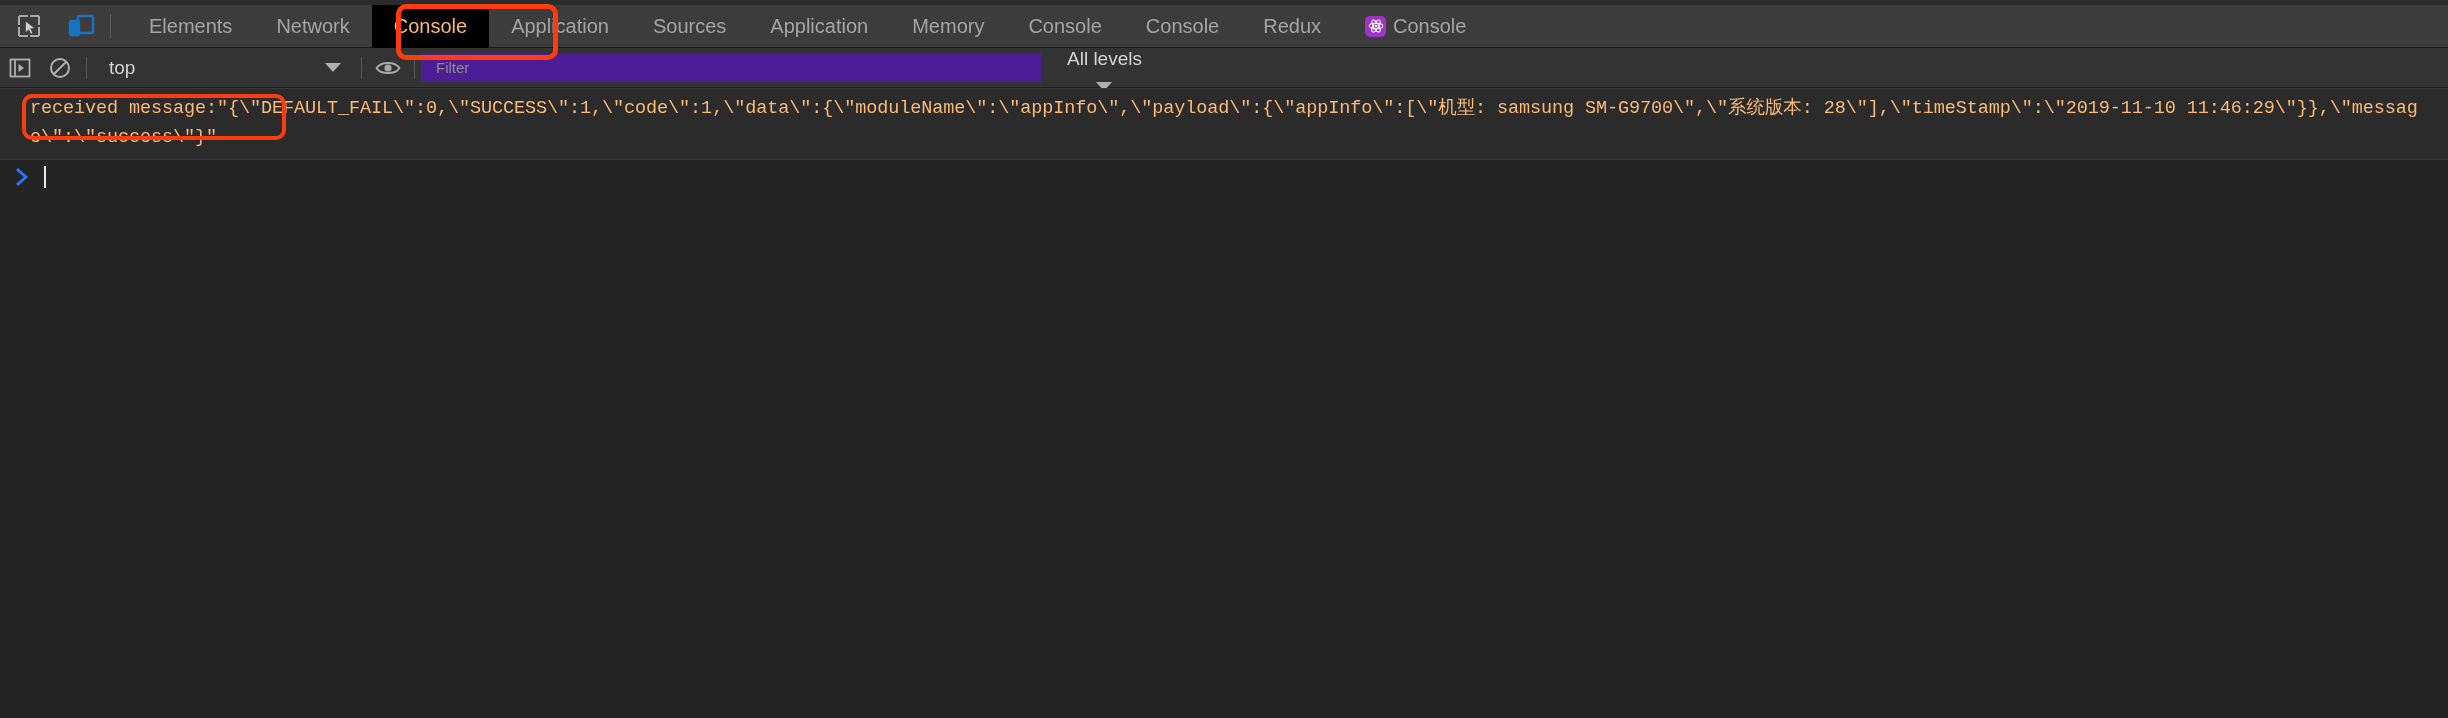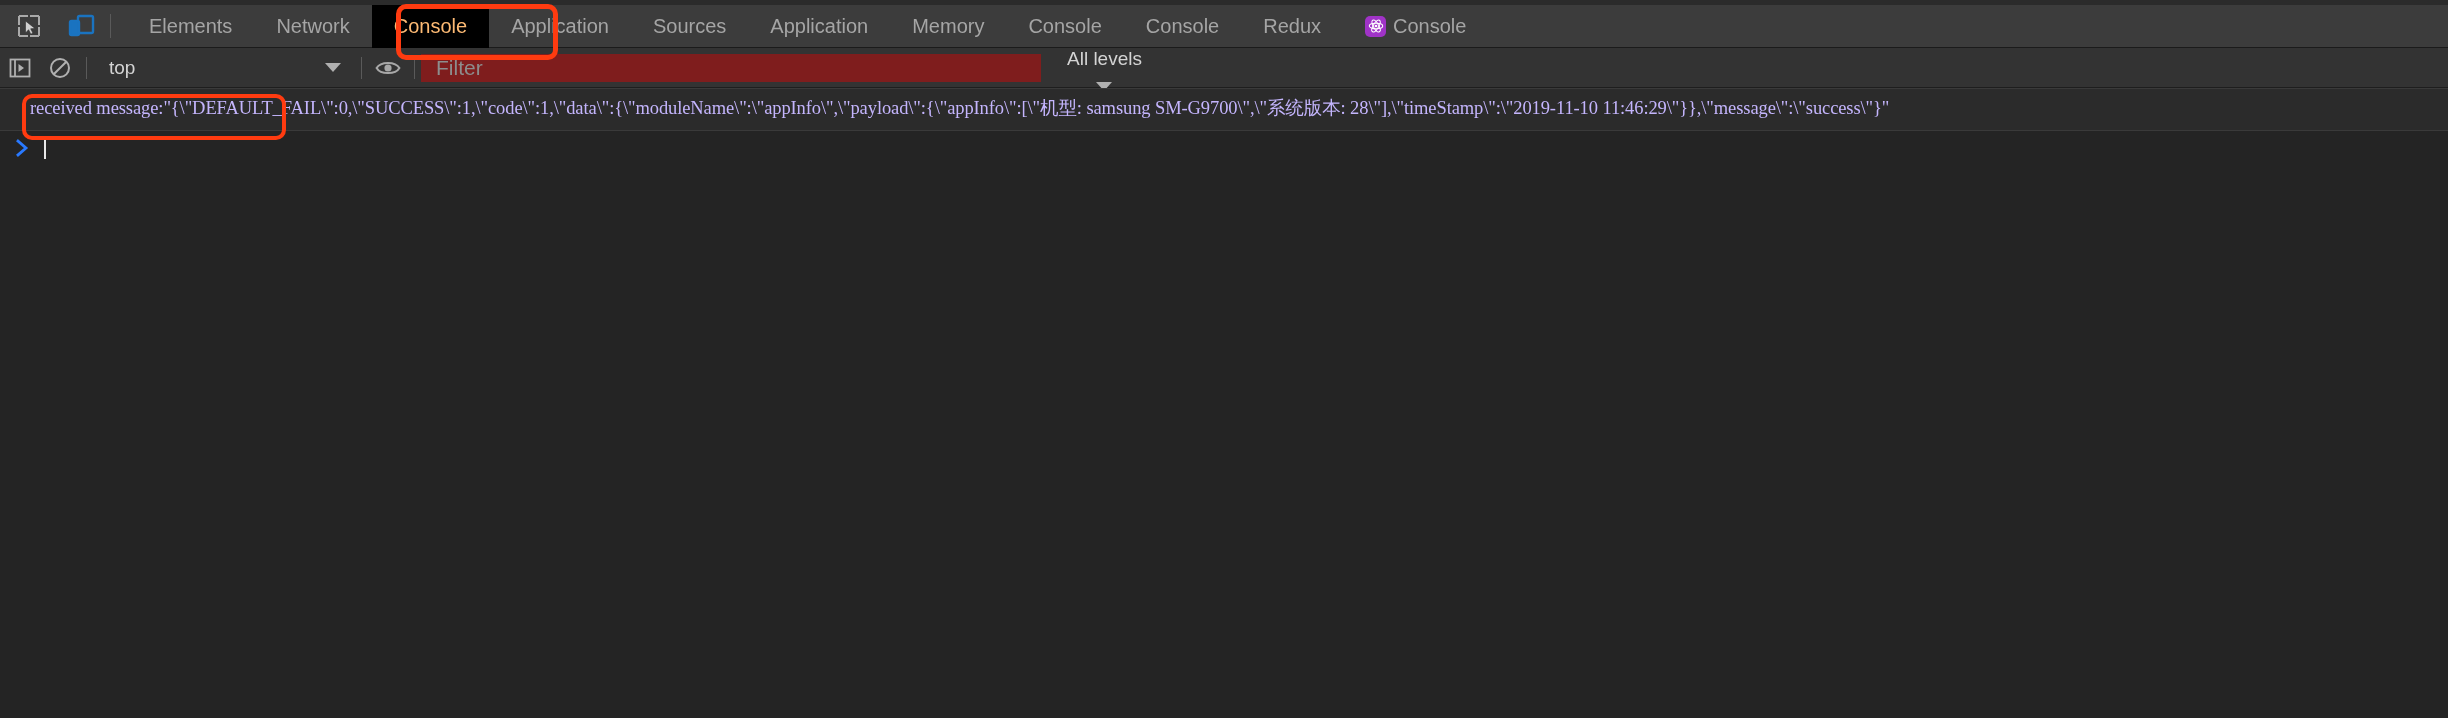--- a/index.html
+++ b/index.html
@@ -134,22 +134,22 @@
     display: inline-block;
   }
   .filter-input {
     flex: 0 0 auto;
     width: 620px;
     height: 28px;
     display: flex;
     align-items: center;
     padding-left: 14px;
     color: #8d8d8d;
-    font-size: 21px;
-    background: #7f1d1d;
+    font-size: 15px;
+    background: #4c1d95;
     border: 1px solid transparent;
   }
   .levels-select {
     display: flex;
     align-items: center;
     gap: 12px;
     height: 40px;
     padding: 0 14px;
     color: #d4d4d4;
     font-size: 19px;
@@ -164,24 +164,24 @@
     position: relative;
   }
   .msg-row {
     background: #2b2b2b;
     border-bottom: 1px solid #3a3a3a;
     border-top: 1px solid #3a3a3a;
     padding: 5px 0 7px 0;
     position: relative;
   }
   .msg-text {
-    font-family: Liberation Serif, serif;
+    font-family: Liberation Mono, monospace;
     font-size: 18.5px;
     line-height: 29px;
-    color: #c4b5fd;
+    color: #fdba74;
     white-space: pre-wrap;
     word-break: break-all;
     padding: 0 26px 0 30px;
     letter-spacing: -0.1px;
   }
   .annot-received {
     position: absolute;
     left: 22px;
     top: 5px;
     width: 264px;

